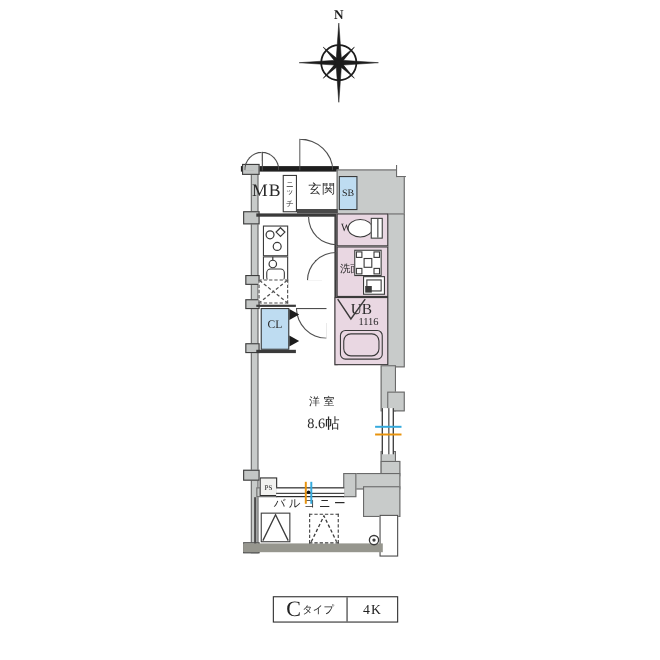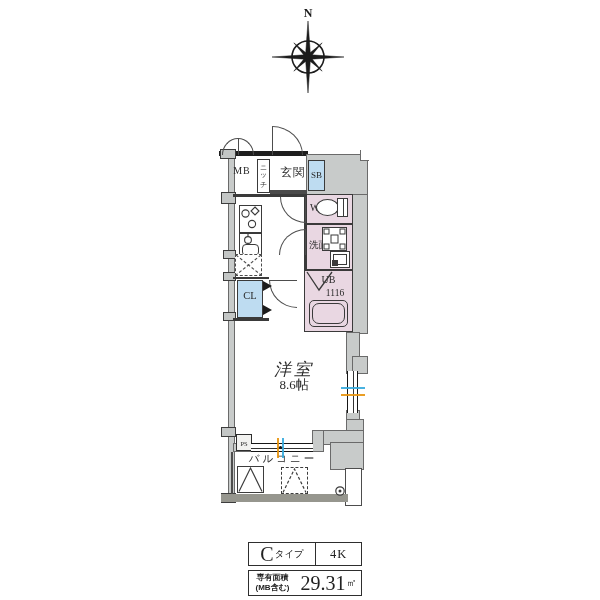--- a/index.html
+++ b/index.html
@@ -59,21 +59,21 @@
   <div class="thinline" style="left:233px;top:194px;width:75px;height:2.5px;"></div>
   <div class="thinline" style="left:304px;top:196px;width:2.5px;height:136px;"></div>
   <div class="thinline" style="left:233px;top:277px;width:36px;height:2px;"></div>
   <div class="thinline" style="left:233px;top:318px;width:36px;height:2.5px;"></div>
   <div class="abs" style="left:270px;top:190px;width:37px;height:4px;background:#4a4a4a;"></div>
   <div class="wall" style="left:233px;top:443px;width:19px;height:9px;"></div>
   <div class="wall" style="left:312px;top:430px;width:12px;height:22px;"></div>
   <div class="abs" style="left:221px;top:494px;width:127px;height:8px;background:#96968e;"></div>
   <div class="abs" style="left:231px;top:452px;width:1.5px;height:42px;background:#4d4d4d;"></div>
 
-  <div class="label" style="left:229px;top:165px;width:26px;font-size:10px;letter-spacing:1px;">MB</div>
+  <div class="label" style="left:229px;top:165px;width:26px;font-size:16px;letter-spacing:1px;">MB</div>
 
   <div class="roombox" style="left:257px;top:159px;width:13px;height:34px;border-width:1.2px;"></div>
   <div class="label vtext" style="left:259px;top:161px;font-size:7px;line-height:1;">ニッチ</div>
 
   <div class="label" style="left:271px;top:166px;width:44px;font-size:11.5px;letter-spacing:1px;">玄関</div>
 
   <div class="roombox blue" style="left:308px;top:160px;width:17px;height:31px;border-width:1.2px;"></div>
   <div class="label" style="left:308px;top:170px;width:17px;font-size:9px;">SB</div>
 
   <div class="roombox pink" style="left:306px;top:194px;width:47px;height:30px;border-width:1.2px;"></div>
@@ -82,35 +82,35 @@
   <div class="abs" style="left:337px;top:198px;width:11px;height:19px;background:#fff;border:1.2px solid #3a3a3a;"></div>
   <div class="abs" style="left:343px;top:199px;width:1.2px;height:17px;background:#3a3a3a;"></div>
 
   <div class="roombox pink" style="left:306px;top:224px;width:47px;height:46px;border-width:1.2px;"></div>
   <div class="label" style="left:306px;top:240px;width:25px;font-size:9.5px;">洗面</div>
   <div class="abs" style="left:322px;top:227px;width:25px;height:24px;background:#fff;border:1.2px solid #3a3a3a;"></div>
   <div class="abs" style="left:330px;top:251px;width:20px;height:17px;background:#fff;border:1.2px solid #3a3a3a;"></div>
   <div class="abs" style="left:333px;top:254px;width:14px;height:11px;border:1px solid #3a3a3a;"></div>
 
   <div class="roombox pink" style="left:304px;top:270px;width:49px;height:62px;border-width:1.5px;"></div>
-  <div class="label" style="left:304px;top:274px;width:49px;font-size:10px;">UB</div>
+  <div class="label" style="left:304px;top:274px;width:49px;font-size:14px;">UB</div>
   <div class="label" style="left:304px;top:288px;width:62px;font-size:9.5px;">1116</div>
   <div class="abs" style="left:309px;top:300px;width:39px;height:27px;background:#e9d7e2;border:1.5px solid #3a3a3a;border-radius:5px;"></div>
   <div class="abs" style="left:312px;top:303px;width:33px;height:21px;border:1px solid #3a3a3a;border-radius:7px;"></div>
 
   <div class="roombox" style="left:239px;top:205px;width:23px;height:28px;border-width:1.2px;"></div>
   <div class="roombox" style="left:239px;top:233px;width:23px;height:26px;border-width:1.2px;"></div>
   <div class="abs" style="left:242px;top:244px;width:17px;height:12px;border:1px solid #3a3a3a;border-radius:4px;"></div>
 
   <div class="abs" style="left:235px;top:254px;width:27px;height:22px;border:1.2px dashed #4d4d4d;background:#fff;"></div>
 
   <div class="roombox blue" style="left:237px;top:280px;width:26px;height:38px;border-width:1.2px;"></div>
   <div class="label" style="left:237px;top:290px;width:26px;font-size:10.5px;">CL</div>
 
-  <div class="label" style="left:254px;top:360px;width:80px;font-size:17px;letter-spacing:3px;font-style:italic;">洋室</div>
+  <div class="label" style="left:254px;top:360px;width:80px;font-size:10px;letter-spacing:3px;">洋室</div>
   <div class="label" style="left:254px;top:378px;width:80px;font-size:13px;">8.6帖</div>
 
   <div class="abs" style="left:236px;top:434px;width:16px;height:17px;background:#f2f2f0;border:1.3px solid #2e2e2e;"></div>
   <div class="label" style="left:236px;top:440px;width:16px;font-size:6.5px;">PS</div>
 
   <div class="label" style="left:246px;top:453px;width:74px;font-size:10.5px;letter-spacing:3px;">バルコニー</div>
   <div class="abs" style="left:237px;top:466px;width:27px;height:27px;border:1.4px solid #3d3d3d;background:#fff;"></div>
   <div class="abs" style="left:281px;top:467px;width:27px;height:27px;border:1.4px dashed #3d3d3d;background:#fff;"></div>
 
   <div class="winH" style="left:251px;top:443px;width:62px;height:9px;">
@@ -213,26 +213,14 @@
 
   <div class="tbox" style="left:248px;top:542px;width:114px;height:24px;">
     <div class="tcell" style="width:60%;border-right:1.4px solid #2e2e2e;">
       <span class="type-letter">C</span>
         <span class="type-suffix">タイプ</span>
     </div>
     <div class="tcell" style="width:40%;">
       <span class="layout-type">4K</span>
     </div>
   </div>
-  <div class="tbox" style="left:248px;top:570px;width:114px;height:26px;">
-    <div class="tcell" style="width:42%;">
-      <div class="area-label">
-        <div>専有面積</div>
-        <div>(MB含む)</div>
-      </div>
-    </div>
-    <div class="tcell" style="width:58%;">
-      <span class="area-value">29.31</span>
-        <span class="area-unit">㎡</span>
-    </div>
-  </div>
 
 </div>
 
 </body></html>

